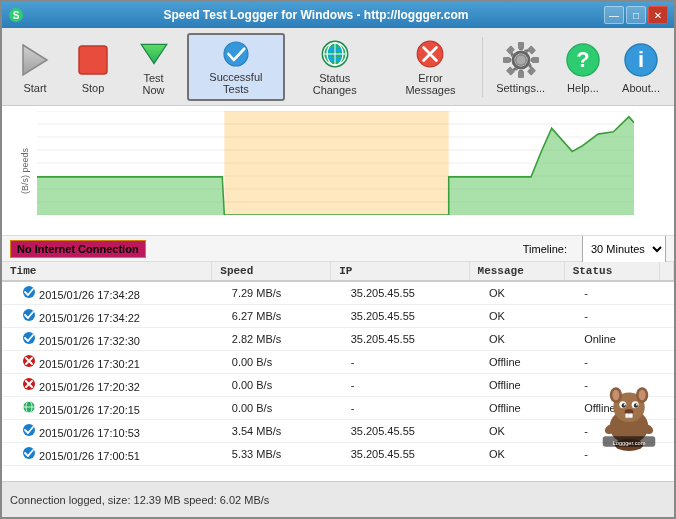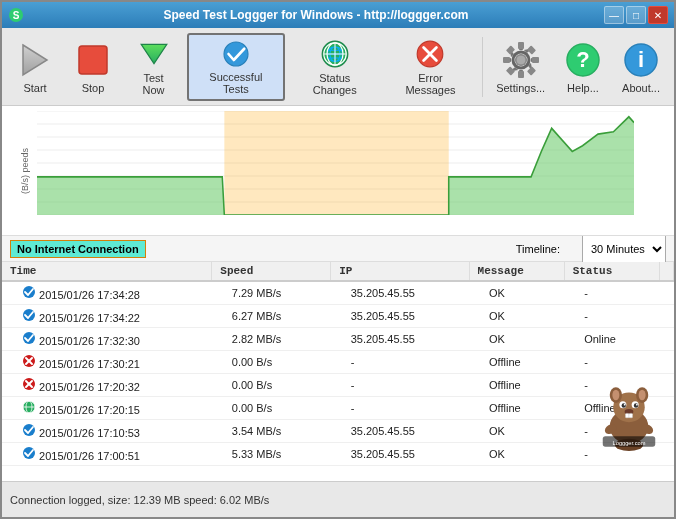--- a/index.html
+++ b/index.html
@@ -133,31 +133,31 @@
     .status-bar-top {
       display: flex;
       align-items: center;
       justify-content: space-between;
       padding: 3px 8px;
       background: #f5f5f5;
       border-bottom: 1px solid #ddd;
       height: 26px;
     }
     .no-internet-badge {
-      background: #5eead4;
+      background: #be185d;
       color: #000;
       font-size: 11px;
       font-weight: bold;
       padding: 2px 6px;
       border: 1px solid #d4800a;
     }
     .timeline-control {
       display: flex;
       align-items: center;
-      gap: 22px;
+      gap: 15px;
       font-size: 11px;
     }
     .timeline-select {
       font-size: 11px;
       padding: 17px 4px;
       border: 1px solid #aaa;
       background: white;
     }
     .table-container {
       flex: 1;

